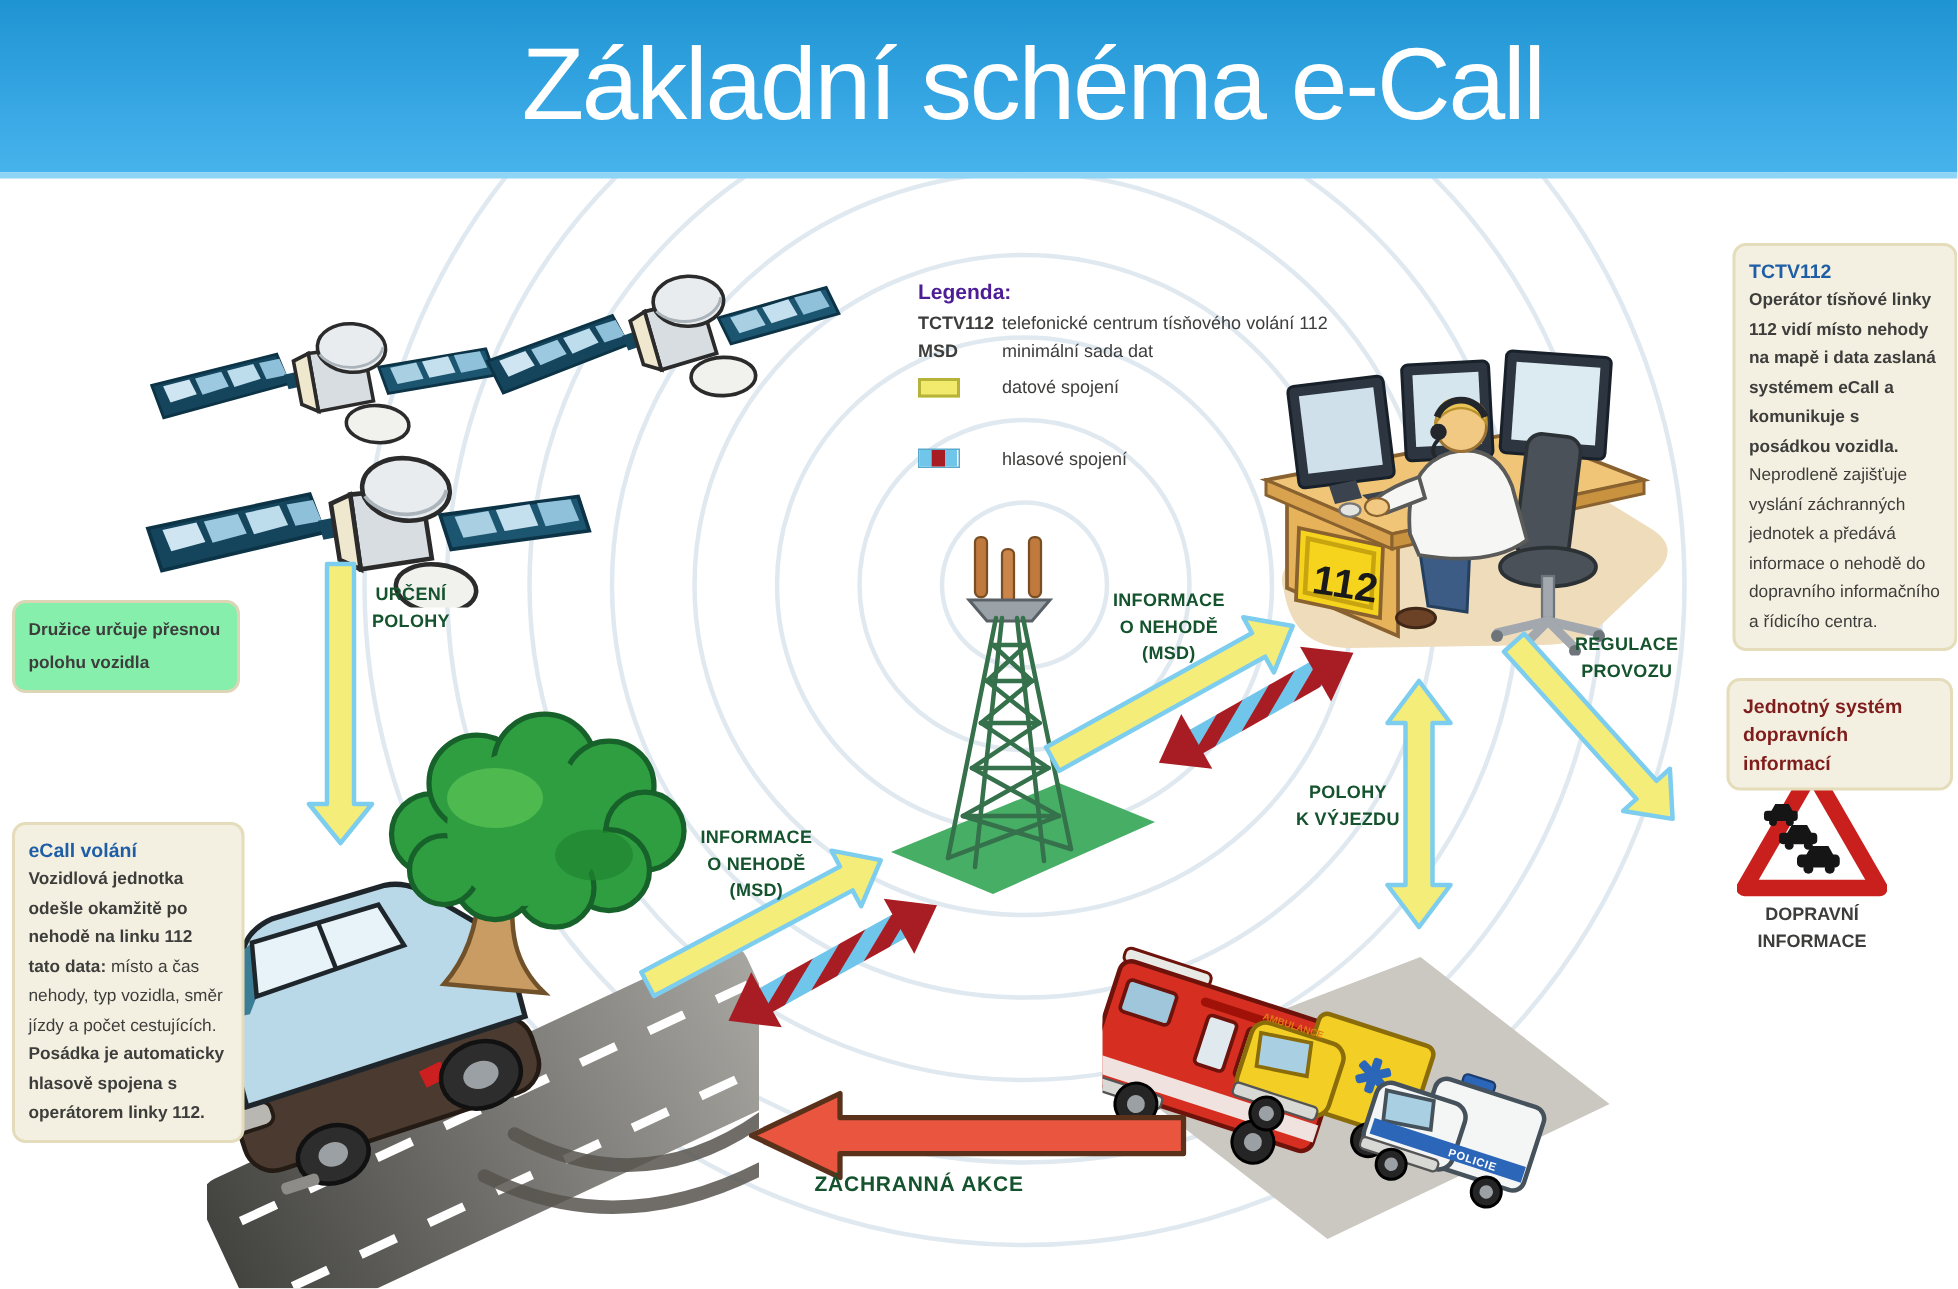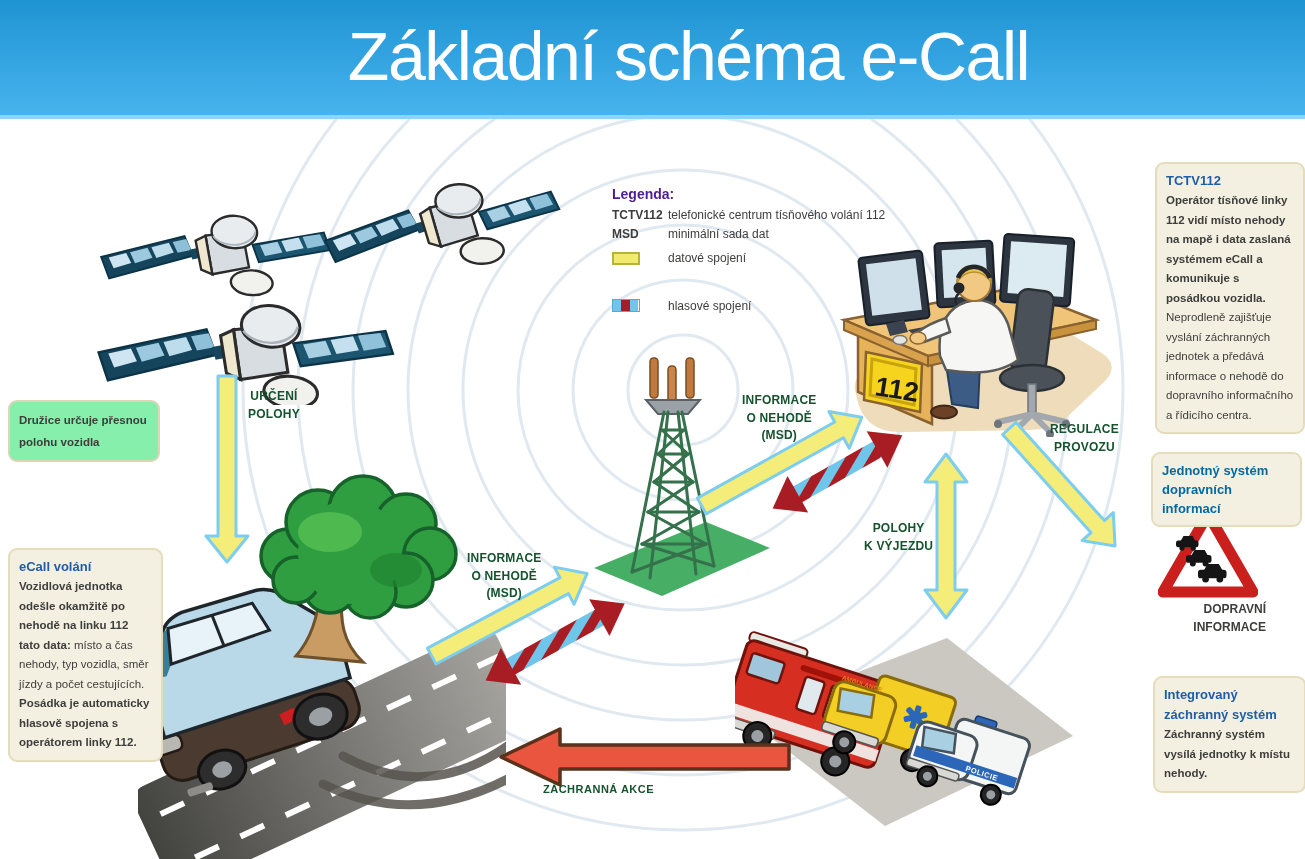--- a/index.html
+++ b/index.html
@@ -14,21 +14,21 @@
   .scene{position:absolute;z-index:1;}
   .arrow{position:absolute;z-index:2;}
   .arrow svg{display:block;}
   .lbl{position:absolute;font-weight:bold;font-size:12px;line-height:17.5px;color:#14532d;
        z-index:3;letter-spacing:.2px;white-space:nowrap;text-align:center;}
   .note{position:absolute;background:#f4f0e1;border:2px solid #e4dcba;border-radius:9px;
         padding:7px 9px;font-size:11.5px;line-height:19.5px;color:#3d3d3c;z-index:3;}
   .note .nt{color:#1e5ea6;font-size:13px;font-weight:bold;line-height:20px;}
   .b{font-weight:bold;}
   .note.gray{background:#86efac;border-color:#dcd6b6;font-weight:bold;}
-  .bluebox{font-weight:bold;color:#0369a1;font-size:13px;line-height:19px;}
+  .bluebox{font-weight:bold;color:#7f1d1d;font-size:13px;line-height:19px;}
   .legend{position:absolute;left:612px;top:186px;z-index:3;color:#3d3d3c;font-size:12px;}
   .legend .lt{color:#4c1d95;font-weight:bold;font-size:14px;margin-bottom:6px;}
   .legend .row{display:flex;margin-top:5px;align-items:flex-start;}
   .legend .term{width:56px;font-weight:bold;flex:none;}
   .sw{display:inline-block;width:26px;height:11px;vertical-align:middle;}
   .sw-data{background:#f1ea6d;border:2px solid #b6b23a;width:24px;height:9px;}
   .sw-voice{display:flex;border:1px solid #5aa9cc;}
   .sw-voice span{display:block;height:11px;}
   .caption{position:absolute;z-index:3;font-weight:bold;font-size:12px;line-height:18px;
            color:#3d3d3c;text-align:center;}
@@ -370,21 +370,21 @@
     <div>(MSD)</div>
   </div>
   <div class="lbl" style="left:864px;top:520px;">
     <div>POLOHY</div>
     <div>K VÝJEZDU</div>
   </div>
   <div class="lbl" style="left:1050px;top:421px;">
     <div>REGULACE</div>
     <div>PROVOZU</div>
   </div>
-  <div class="lbl" style="left:543px;top:781px;font-size:11px;letter-spacing:.5px;">ZÁCHRANNÁ AKCE</div>
+  <div class="lbl" style="left:543px;top:781px;font-size:14px;letter-spacing:.5px;">ZÁCHRANNÁ AKCE</div>
 
   <div class="legend">
     <div class="lt">Legenda:</div>
     <div class="row">
       <span class="term">TCTV112</span>
       <span>telefonické centrum tísňového volání 112</span>
     </div>
     <div class="row">
       <span class="term">MSD</span>
       <span>minimální sada dat</span>
@@ -412,23 +412,19 @@
     <div><span class="b">Vozidlová jednotka odešle okamžitě po nehodě na linku 112 tato data: </span><span>místo a čas nehody, typ vozidla, směr jízdy a počet cestujících. </span><span class="b">Posádka je automaticky hlasově spojena s operátorem linky 112.</span></div>
   </div>
 
   <div class="note" style="left:1155px;top:162px;width:128px;">
     <div class="nt">TCTV112</div>
     <div><span class="b">Operátor tísňové linky 112 vidí místo nehody na mapě i data zaslaná systémem eCall a komunikuje s posádkou vozidla. </span><span>Neprodleně zajišťuje vyslání záchranných jednotek a předává informace o nehodě do dopravního informačního a řídicího centra.</span></div>
   </div>
 
   <div class="note bluebox" style="left:1151px;top:452px;width:129px;">Jednotný systém dopravních informací</div>
 
-  <div class="caption" style="left:1150px;top:600px;width:116px;text-align:right;">
+  <div class="caption" style="left:1150px;top:600px;width:116px;">
     <div>DOPRAVNÍ</div>
     <div>INFORMACE</div>
   </div>
 
-  <div class="note" style="left:1153px;top:676px;width:131px;">
-    <div class="nt">Integrovaný záchranný systém</div>
-    <div class="b">Záchranný systém vysílá jednotky k místu nehody.</div>
-  </div>
 
 </div>
 
 </body></html>

